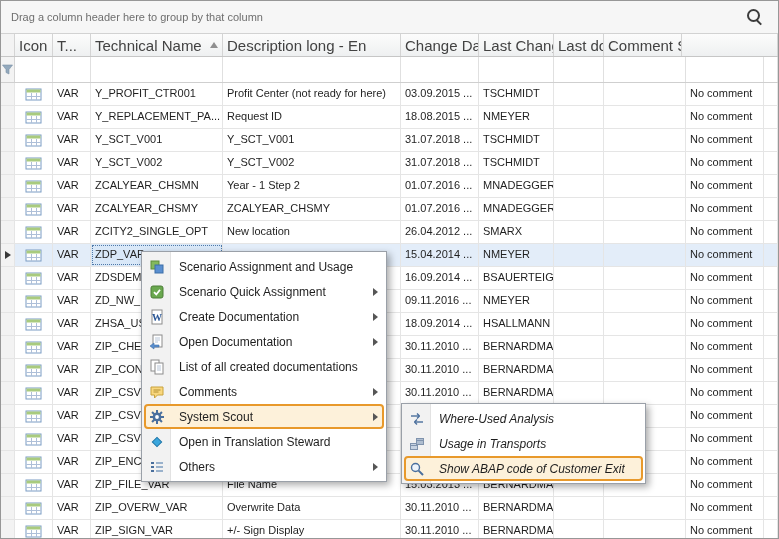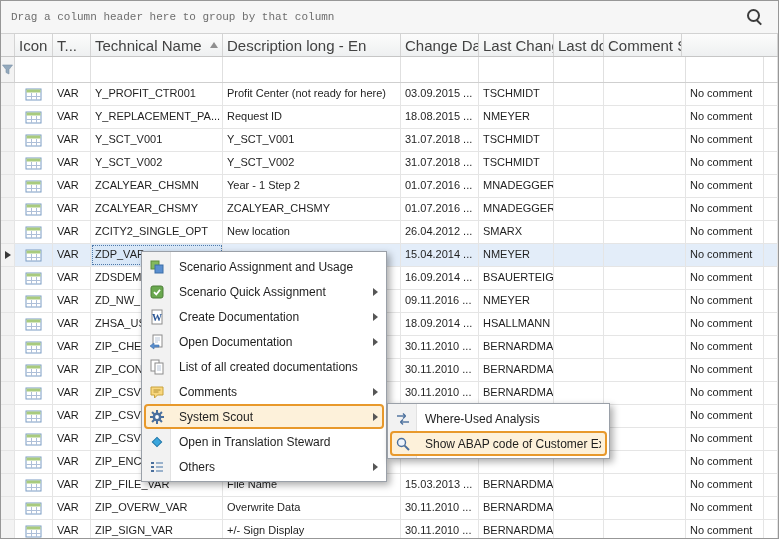--- a/index.html
+++ b/index.html
@@ -1,19 +1,19 @@
 <!DOCTYPE html>
 <html style="--hl: #E8992B; --sel: #E3EDF9;"><head>
 <meta charset="utf-8">
 <style>
   html,body{margin:0;padding:0;background:#ffffff;font-family:"Liberation Sans",sans-serif;}
   .app{position:relative;width:779px;height:539px;box-sizing:border-box;border:1px solid #979797;background:#fff;overflow:hidden;}
 
   
-  .group-panel{height:33px;background:#f6f6f6;border-bottom:1px solid #d2d2d2;display:flex;align-items:center;padding:0 10px;box-sizing:border-box;font-family:Liberation Mono, monospace;}
+  .group-panel{height:33px;background:#f6f6f6;border-bottom:1px solid #d2d2d2;display:flex;align-items:center;padding:0 10px;box-sizing:border-box;}
   .group-panel-text{font-size:11px;color:#6e6e6e;}
   .search-btn{margin-left:auto;width:26px;height:26px;background:transparent;border:none;position:relative;cursor:pointer;}
   .search-glass{position:absolute;left:5px;top:5px;width:9px;height:9px;border:2px solid #3c3c3c;border-radius:50%;}
   .search-glass::after{content:"";position:absolute;left:8px;top:8px;width:7px;height:2px;background:#3c3c3c;transform:rotate(45deg);transform-origin:0 0;}
 
   
   .col-ind{width:14px;min-width:14px}
   .col-icon{width:38px;min-width:38px}
   .col-type{width:38px;min-width:38px}
   .col-tech{width:132px;min-width:132px}
@@ -42,21 +42,21 @@
   .cell{border-right:1px solid #e5e5e5;padding:0 4px;box-sizing:border-box;font-size:11px;color:#1f1f1f;line-height:21px;white-space:nowrap;overflow:hidden;}
   .cicon{display:flex;align-items:center;justify-content:center;padding:0;}
   .cell-focus{outline:1px dotted #4f79a8;outline-offset:-2px;background:#d9e8f8;}
   .ind-arrow{width:0;height:0;border-top:4px solid transparent;border-bottom:4px solid transparent;border-left:6px solid #3a3a3a;margin:7px auto 0 auto;}
   .cell.col-ind{padding:0;}
 
   
   .menu{position:absolute;box-sizing:border-box;border:1px solid #9aa0a8;box-shadow:3px 3px 7px rgba(0,0,0,0.33);padding:2px;z-index:10;
         background:linear-gradient(to right,#f2f2f2 0,#f2f2f2 28px,#e2e2e2 28px,#e2e2e2 29px,#ffffff 29px);}
   #menu{left:140px;top:250px;width:246px;}
-  #submenu{left:386px;top:402px;width:223px;z-index:11;}
+  #submenu{left:400px;top:402px;width:245px;z-index:11;font-style:italic;}
   .mi{height:25px;display:flex;align-items:center;gap:14px;padding:0 6px 0 4px;font-size:12px;color:#1e1e1e;box-sizing:border-box;cursor:default;}
   .mi-label{white-space:nowrap;overflow:hidden;}
   .mi-arrow{margin-left:auto;width:0;height:0;border-top:4px solid transparent;border-bottom:4px solid transparent;border-left:5px solid #565656;flex:none;}
   .mi.highlight{border:2px solid var(--hl,#e8992b);border-radius:4px;background:#fdf1da;padding:0 4px 0 2px;align-items:center;}
   .ic{display:inline-flex;width:17px;height:16px;align-items:center;justify-content:center;flex:none;}
 </style>
 </head>
 <body>
 
 <div class="app">
@@ -650,20 +650,30 @@
             <g stroke="#4a6f9d" stroke-width="1.4" fill="none">
               <path d="M2 5h8.5"></path>
               <path d="M10.5 5L8 2.5M10.5 5L8 7.5"></path>
               <path d="M14 11H5.5"></path>
               <path d="M5.5 11L8 8.5M5.5 11L8 13.5"></path>
             </g>
           </svg>
         </span>
         <span class="mi-label">Where-Used Analysis</span>
       </div>
+      <div class="mi">
+        <span class="ic">
+          <svg width="16" height="16">
+            <rect x="1.5" y="7.5" width="7" height="6" fill="#c7d3e2" stroke="#7f93ad"></rect>
+            <rect x="7.5" y="2.5" width="7" height="6" fill="#aebdd0" stroke="#7f93ad"></rect>
+            <path d="M1.5 9.5h7M7.5 4.5h7" stroke="#7f93ad"></path>
+          </svg>
+        </span>
+        <span class="mi-label">Usage in Transports</span>
+      </div>
       <div class="mi highlight">
         <span class="ic">
           <svg width="16" height="16">
             <circle cx="6.5" cy="6.5" r="4" fill="#eef4fb" stroke="#4a6f9d" stroke-width="1.4"></circle>
             <path d="M9.6 9.6L14 14" stroke="#4a6f9d" stroke-width="2"></path>
           </svg>
         </span>
         <span class="mi-label">Show ABAP code of Customer Exit</span>
       </div>
     </div>

